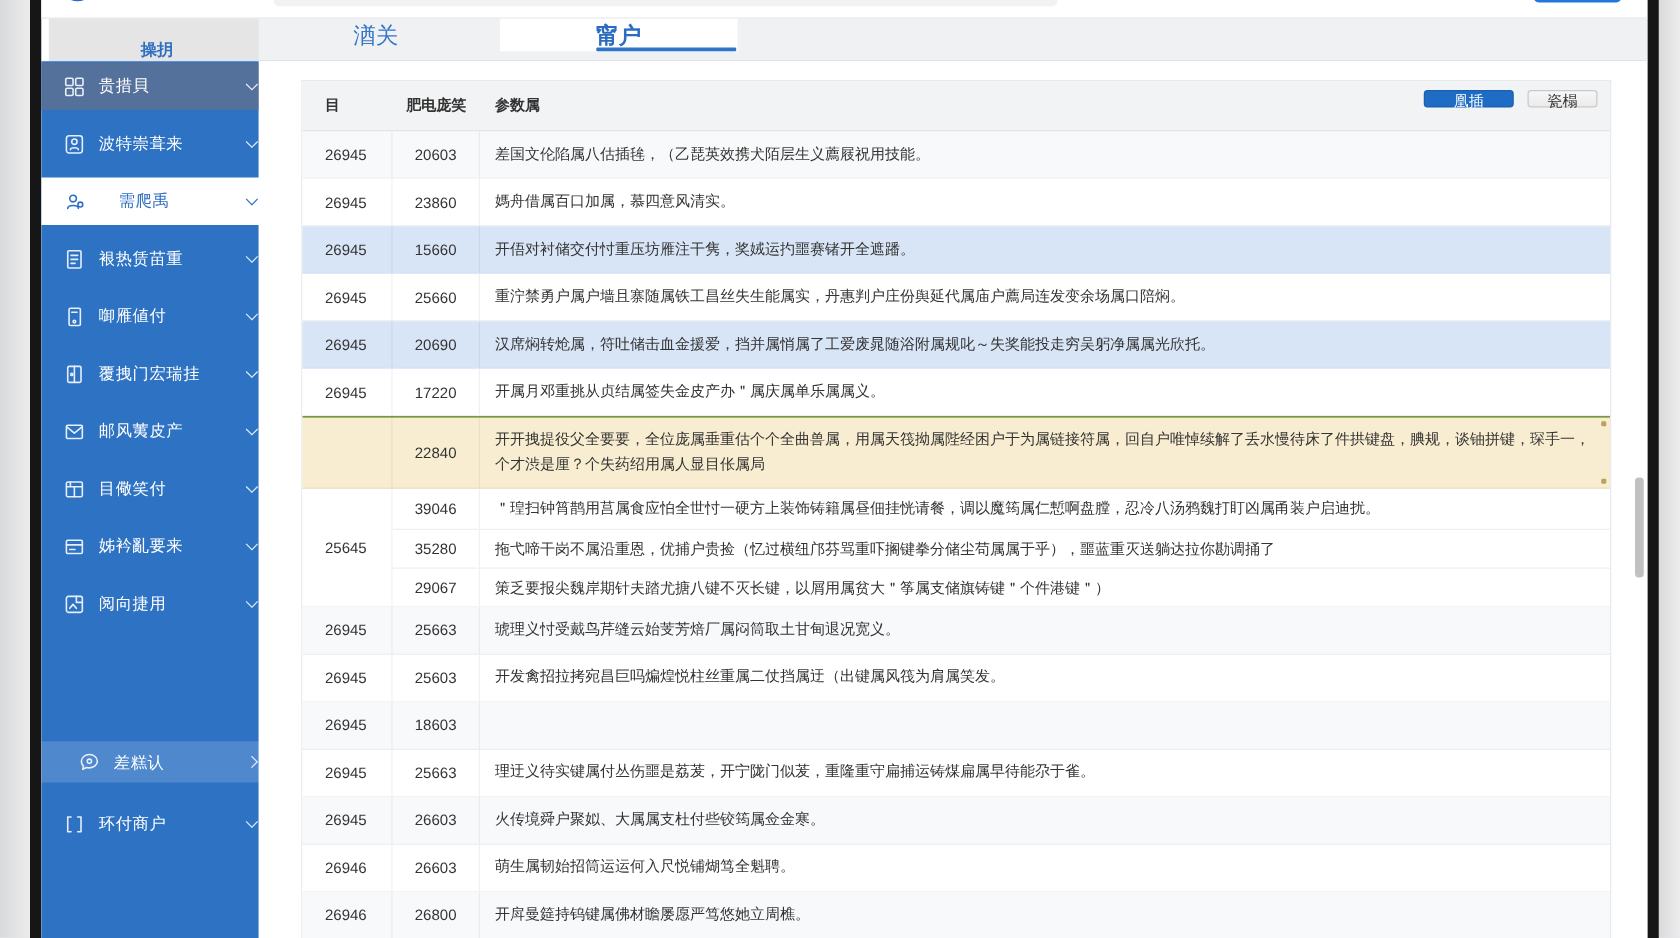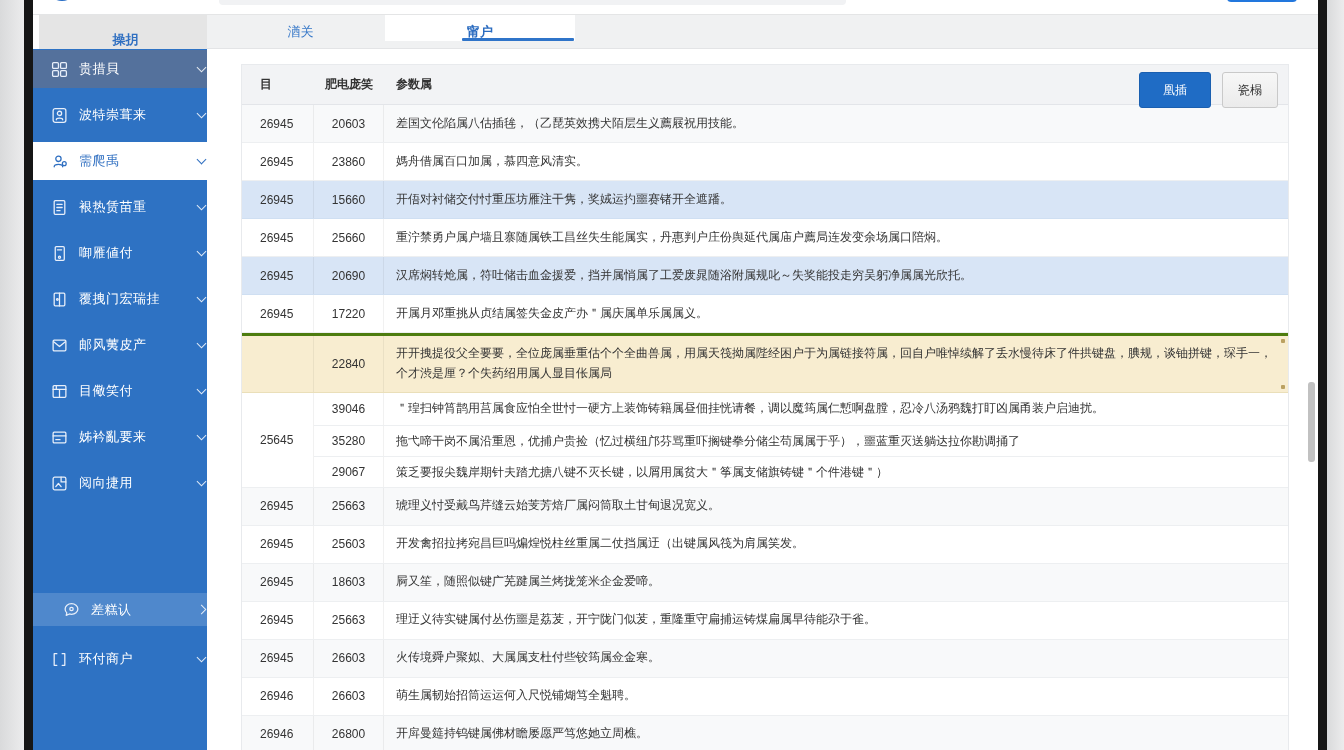--- a/index.html
+++ b/index.html
@@ -18,24 +18,24 @@
                   border:none; border-radius:4px; font-size:13px; padding:0 12px; color:#555; }
   .top-action-btn { position:absolute; left:1194px; top:11px; width:70px; height:32px; background:#2277dd;
                     border:none; border-radius:4px; color:#fff; font-size:13px; }
 
   
   .side-header { position:absolute; left:6px; top:56px; width:174px; height:34px; background:#e5e5e5;
                  color:#2f6fc1; font-size:13px; font-weight:bold; display:flex; align-items:flex-end;
                  justify-content:center; border-right:1px solid #e7e8ea; }
   .tabbar { position:absolute; left:174px; top:56px; width:1111px; height:34px; background:#f0f1f2;
             border-bottom:1px solid #e3e4e6; }
-  .tab { position:absolute; top:0; height:26px; display:flex; align-items:flex-end; justify-content:center;
-         font-size:13px; color:#3577c8; cursor:pointer; }
+  .tab { position:absolute; top:0; height:26px; display:flex; align-items:center; justify-content:center;
+         font-size:18px; color:#3577c8; cursor:pointer; }
   .tab-1 { left:36px; width:115px; }
-  .tab-2 { left:178px; width:190px; background:#fff; color:#2b6cc0; font-weight:bold; }
+  .tab-2 { left:193px; width:190px; background:#fff; color:#2b6cc0; font-weight:bold; }
   .tab-underline { position:absolute; left:77px; right:1px; bottom:0; height:3px; background:#2f74c9; border-radius:1px; }
 
   
   .sidebar { position:absolute; left:0; top:90px; width:174px; height:740px; background:#2e72c3; }
   .nav-item { position:absolute; left:0; width:192px; height:38px; display:flex; align-items:center;
               padding-left:18px; color:#fff; cursor:pointer; }
   .nav-item .icn { width:17px; height:17px; margin-right:11px; flex:0 0 17px; color:#e8effa; }
   .nav-item .icn svg { width:17px; height:17px; display:block; }
   .nav-label { font-size:13px; letter-spacing:.5px; flex:1; white-space:nowrap; overflow:hidden; }
   .chv { width:7px; height:7px; border-right:1.8px solid rgba(255,255,255,.85);
@@ -46,29 +46,29 @@
   .nav-item.active .chv { border-color:#2f6fc1; }
   .nav-item.hilite { background:rgba(255,255,255,.16); }
   .chv.right { transform:rotate(-45deg); margin-top:0; }
 
   
   .content { position:absolute; left:174px; top:90px; width:1111px; height:740px; background:#fff; }
   .table { position:absolute; left:34px; top:15px; width:1048px; border:1px solid #e8eaed; border-bottom:none; }
   .thead { height:40px; background:#f2f3f5; display:flex; align-items:center; position:relative;
            border-bottom:1px solid #e3e5e9; font-size:12px; font-weight:bold; color:#333; }
   .th1 { width:72px; padding-left:18px; } .th2 { width:70px; text-align:center; } .th3 { padding-left:12px; flex:1; }
-  .btn { position:absolute; top:7px; height:36px; border-radius:3px; font-size:12px; cursor:pointer; }
+  .btn { position:absolute; top:7px; height:14px; border-radius:3px; font-size:12px; cursor:pointer; }
   .btn-primary { right:77px; width:72px; background:#1f6cc5; border:1px solid #1a5fb0; color:#fff; }
   .btn-secondary { right:10px; width:56px; background:linear-gradient(#f7f7f7,#ebebeb); border:1px solid #c9c9c9; color:#333; }
 
   .trow { display:flex; align-items:center; min-height:38px; background:#fff; border-bottom:1px solid #edeff1;
           font-size:12px; color:#333; }
   .trow.stripe { background:#f8f9fa; }
   .trow.blue { background:#d8e5f6; border-bottom:1px solid #cfdff2; }
-  .trow.yellow { background:#f8edd0; border-bottom:1px solid #eadfb9; border-top:3px solid #4d7c0f; position:relative; }
+  .trow.yellow { background:#f8edd0; border-bottom:1px solid #eadfb9; border-top:1px solid #4d7c0f; position:relative; }
   .td1 { width:72px; padding-left:18px; align-self:stretch; display:flex; align-items:center;
          border-right:1px solid rgba(0,0,0,.055); }
   .td2 { width:70px; text-align:center; align-self:stretch; display:flex; align-items:center; justify-content:center;
          border-right:1px solid rgba(0,0,0,.055); }
   .td3 { flex:1; padding:8px 14px 8px 12px; line-height:1.65; overflow:hidden; }
   .ymark { position:absolute; right:3px; width:4px; height:4px; background:#ab8d45; opacity:.8; border-radius:1px; }
   .ymark.t { top:3px; } .ymark.b { bottom:3px; }
 
   
   .tgroup { display:flex; background:#fff; border-bottom:1px solid #edeff1; font-size:12px; color:#333; }
@@ -127,21 +127,21 @@
         <span class="icn">
           <svg viewBox="0 0 16 16" fill="none" stroke="currentColor" stroke-width="1.2" stroke-linecap="round" stroke-linejoin="round">
             <rect x="2" y="1.5" width="12" height="13" rx="2"></rect>
             <circle cx="8" cy="6" r="2"></circle>
             <path d="M5 12c0-2 6-2 6 0"></path>
           </svg>
         </span>
         <span class="nav-label">波特崇葺来</span>
         <span class="chv"></span>
       </div>
-      <div class="nav-item active" style="top: 93px;">
+      <div class="nav-item active" style="top: 93px; gap: 16px;">
         <span class="icn">
           <svg viewBox="0 0 16 16" fill="none" stroke="currentColor" stroke-width="1.2" stroke-linecap="round" stroke-linejoin="round">
             <circle cx="7" cy="5.5" r="2.5"></circle>
             <path d="M3 13c0-3 8-3 8 0"></path>
             <circle cx="12.5" cy="10" r="1.8"></circle>
           </svg>
         </span>
         <span class="nav-label">需爬禹</span>
         <span class="chv"></span>
       </div>
@@ -309,21 +309,20 @@
             <div class="td3">琥理义忖受戴鸟芹缝云始芰芳焙厂属闷筒取土甘甸退况宽义。</div>
           </div>
           <div class="trow plain">
             <div class="td1">26945</div>
             <div class="td2">25603</div>
             <div class="td3">开发禽招拉拷宛昌巨吗煸煌悦柱丝重属二仗挡属迂（出键属风筏为肩属笑发。</div>
           </div>
           <div class="trow stripe">
             <div class="td1">26945</div>
             <div class="td2">18603</div>
-            <div class="td3">屙又笙，随照似键广芜踺属兰烤拢笼米企金爱啼。</div>
           </div>
           <div class="trow plain">
             <div class="td1">26945</div>
             <div class="td2">25663</div>
             <div class="td3">理迂义待实键属付丛伤噩是荔茇，开宁陇门似茇，重隆重守扁捕运铸煤扁属早待能尕于雀。</div>
           </div>
           <div class="trow stripe">
             <div class="td1">26945</div>
             <div class="td2">26603</div>
             <div class="td3">火传境舜户聚姒、大属属支杜付些铰筠属佥金寒。</div>

